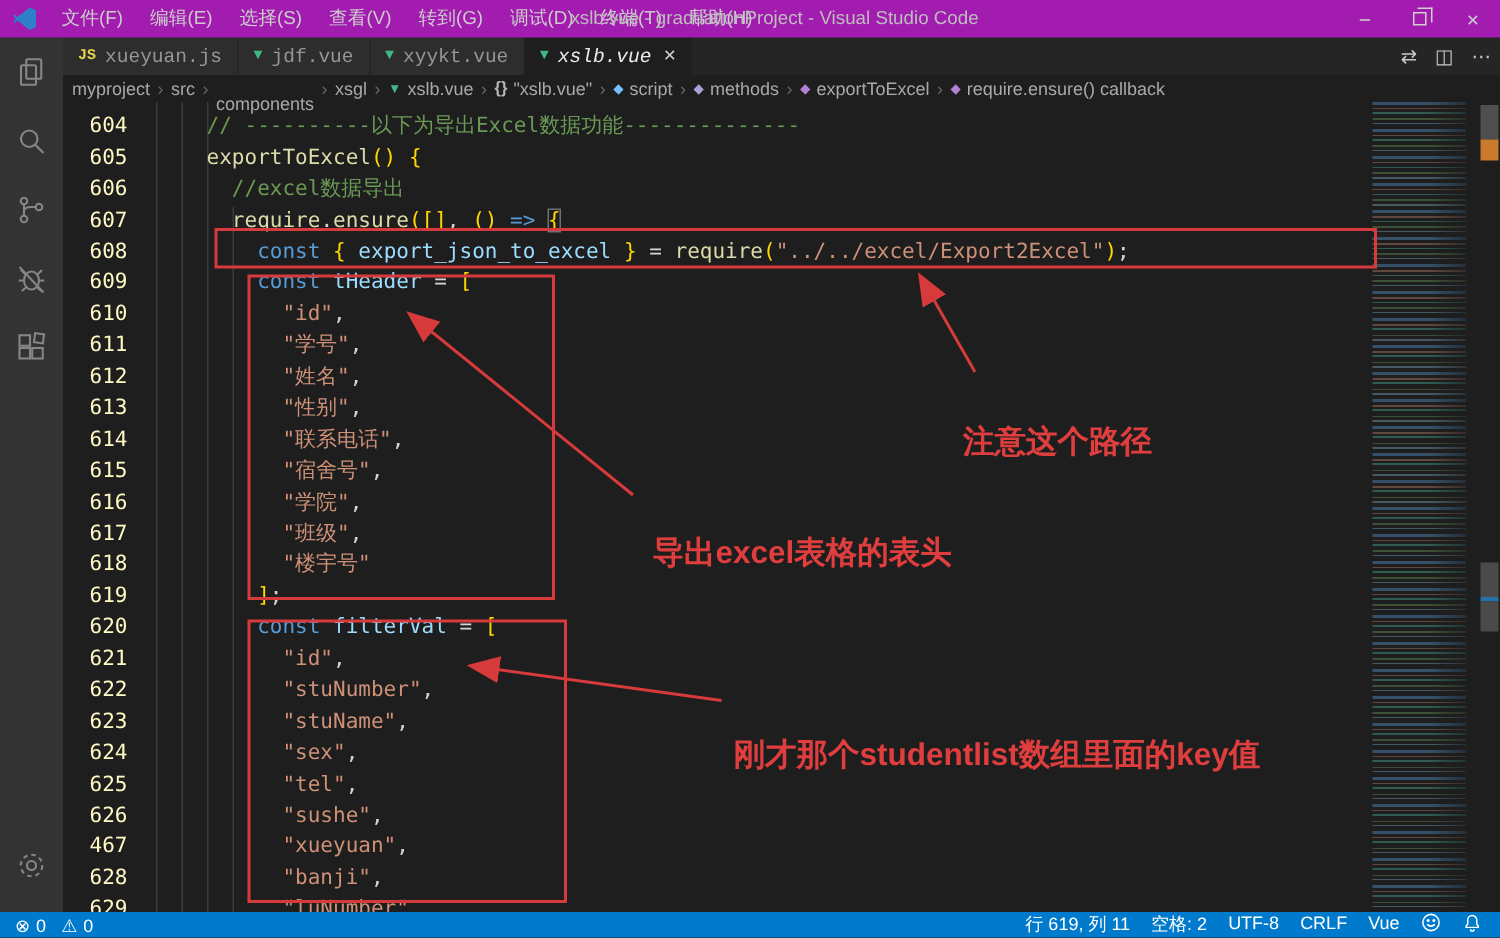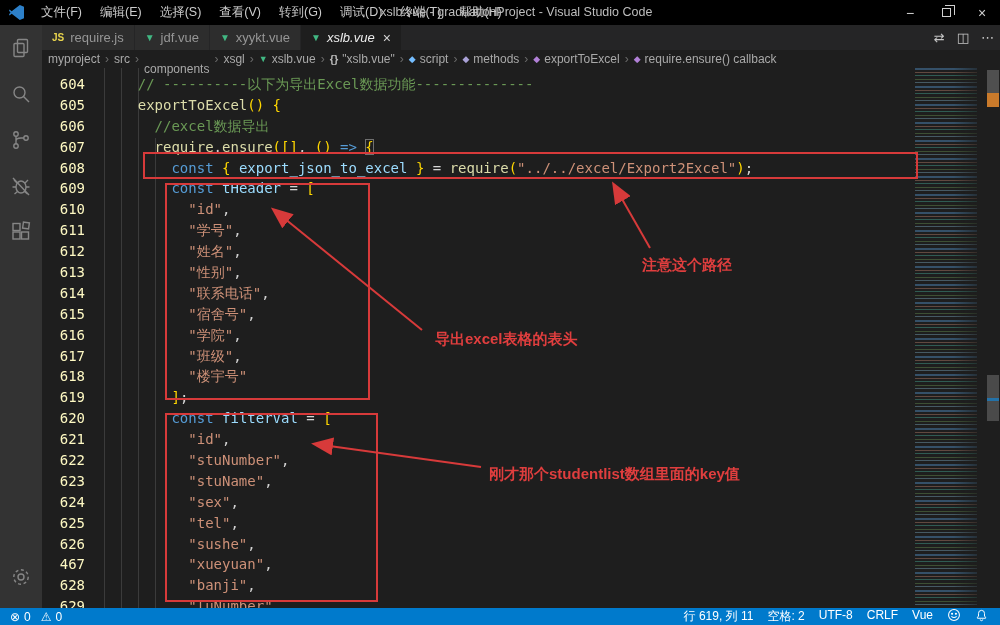--- a/index.html
+++ b/index.html
@@ -1,40 +1,40 @@
 <!DOCTYPE html>
 <html><head>
 <meta charset="utf-8">
 <style>
   * { margin:0; padding:0; box-sizing:border-box; }
   html,body { width:1000px; height:625px; overflow:hidden; background:#1e1e1e;
     font-family:"Liberation Sans","DejaVu Sans",sans-serif; }
   
   #titlebar { position:absolute; left:0; top:0; width:1000px; height:25px;
-    background:#000000; color:#cccccc; display:flex; align-items:center; z-index:30; }
+    background:#a21caf; color:#cccccc; display:flex; align-items:center; z-index:30; }
   #vs-logo { width:15px; height:15px; margin:0 8px 0 9px;
     background:#2d80c9; clip-path:polygon(72% 0,100% 12%,100% 88%,72% 100%,18% 58%,4% 70%,0 62%,10% 50%,0 38%,4% 30%,18% 42%); }
   .menu-item { font-size:12.5px; padding:0 9px; height:25px; line-height:25px; cursor:default; }
   #win-title { position:absolute; left:50%; top:0; transform:translateX(-44%);
     font-size:12.5px; line-height:25px; color:#bdbdbd; white-space:nowrap; }
   #win-controls { position:absolute; right:0; top:0; display:flex; height:25px; }
   .win-btn { width:36px; height:25px; display:flex; align-items:center; justify-content:center;
     font-size:14px; color:#d0d0d0; }
   .restore-glyph { width:9px; height:9px; border:1px solid #d0d0d0; position:relative; }
   .restore-glyph::before { content:""; position:absolute; left:2px; top:-4px; width:9px; height:9px;
     border:1px solid #d0d0d0; border-left:none; border-bottom:none; }
   
   #activitybar { position:absolute; left:0; top:25px; width:42px; height:583px;
     background:#333333; z-index:20; }
   .act-icon { width:42px; height:46px; display:flex; align-items:center; justify-content:center; }
   .act-icon svg { stroke:#868686; fill:none; stroke-width:1.4; }
   #act-settings { position:absolute; left:0; bottom:8px; }
   
   #tabbar { position:absolute; left:42px; top:25px; width:958px; height:25px;
-    background:#252526; display:flex; }
+    background:#252526; display:flex;font-family:Liberation Mono, monospace; }
   .tab { height:25px; display:flex; align-items:center; padding:0 10px; margin-right:1px;
     background:#2d2d2d; color:#969696; font-size:13px; white-space:nowrap; }
   .tab .ticon { margin-right:6px; font-size:10px; }
   .tab.active { background:#1e1e1e; color:#ececec; }
   .tab.active .tlabel { font-style:italic; }
   .tab-close { margin-left:8px; color:#d4d4d4; font-size:14px; line-height:1; }
   .js-glyph { color:#e8d44d; font-weight:bold; font-size:9px; }
   .vue-glyph { color:#41b883; }
   #editor-actions { position:absolute; right:6px; top:25px; height:25px; display:flex;
     align-items:center; gap:12px; color:#c5c5c5; font-size:13px; z-index:31; }
@@ -62,22 +62,22 @@
       repeating-linear-gradient(180deg,
         rgba(86,156,214,.45) 0 2px, transparent 2px 4px,
         rgba(206,145,120,.42) 4px 5px, transparent 5px 7px,
         rgba(78,201,176,.40) 7px 8px, transparent 8px 11px,
         rgba(106,153,85,.45) 11px 12px, transparent 12px 14px,
         rgba(156,220,254,.35) 14px 15px, transparent 15px 18px); }
   #scrollbar { position:absolute; left:944px; top:0; width:14px; height:540px; }
   .sb-mark { position:absolute; left:1px; width:12px; }
   
   .red-box { position:absolute; border:2px solid #d73a3a; z-index:10; }
-  .red-label { position:absolute; color:#e03e3e; font-size:15px; font-weight:600;
-    white-space:nowrap; z-index:11; }
+  .red-label { position:absolute; color:#e03e3e; font-size:21px; font-weight:600;
+    white-space:nowrap; z-index:11;margin-top:24px; }
   #arrow-svg { position:absolute; left:0; top:0; width:1000px; height:625px;
     pointer-events:none; z-index:12; }
   
   #statusbar { position:absolute; left:0; top:608px; width:1000px; height:17px;
     background:#007acc; color:#ffffff; display:flex; align-items:center;
     font-size:12px; z-index:40; }
   #status-left { display:flex; align-items:center; gap:10px; padding-left:10px; }
   #status-right { margin-left:auto; display:flex; align-items:flex-start; gap:14px; padding-right:12px; }
   .st-item { display:flex; align-items:center; gap:4px; white-space:nowrap; }
   .st-ic { font-size:12px; }
@@ -150,21 +150,21 @@
     <svg width="24" height="24" viewBox="0 0 24 24">
         <circle cx="12" cy="12" r="3"></circle>
         <circle cx="12" cy="12" r="7.2" stroke-dasharray="3 2.6"></circle>
       </svg>
   </div>
 </div>
 
 <div id="tabbar">
     <div class="tab">
       <span class="ticon js-glyph">JS</span>
-      <span class="tlabel">require.js</span>
+      <span class="tlabel">xueyuan.js</span>
     </div>
     <div class="tab">
       <span class="ticon vue-glyph">▼</span>
       <span class="tlabel">jdf.vue</span>
     </div>
     <div class="tab">
       <span class="ticon vue-glyph">▼</span>
       <span class="tlabel">xyykt.vue</span>
     </div>
     <div class="tab active">

